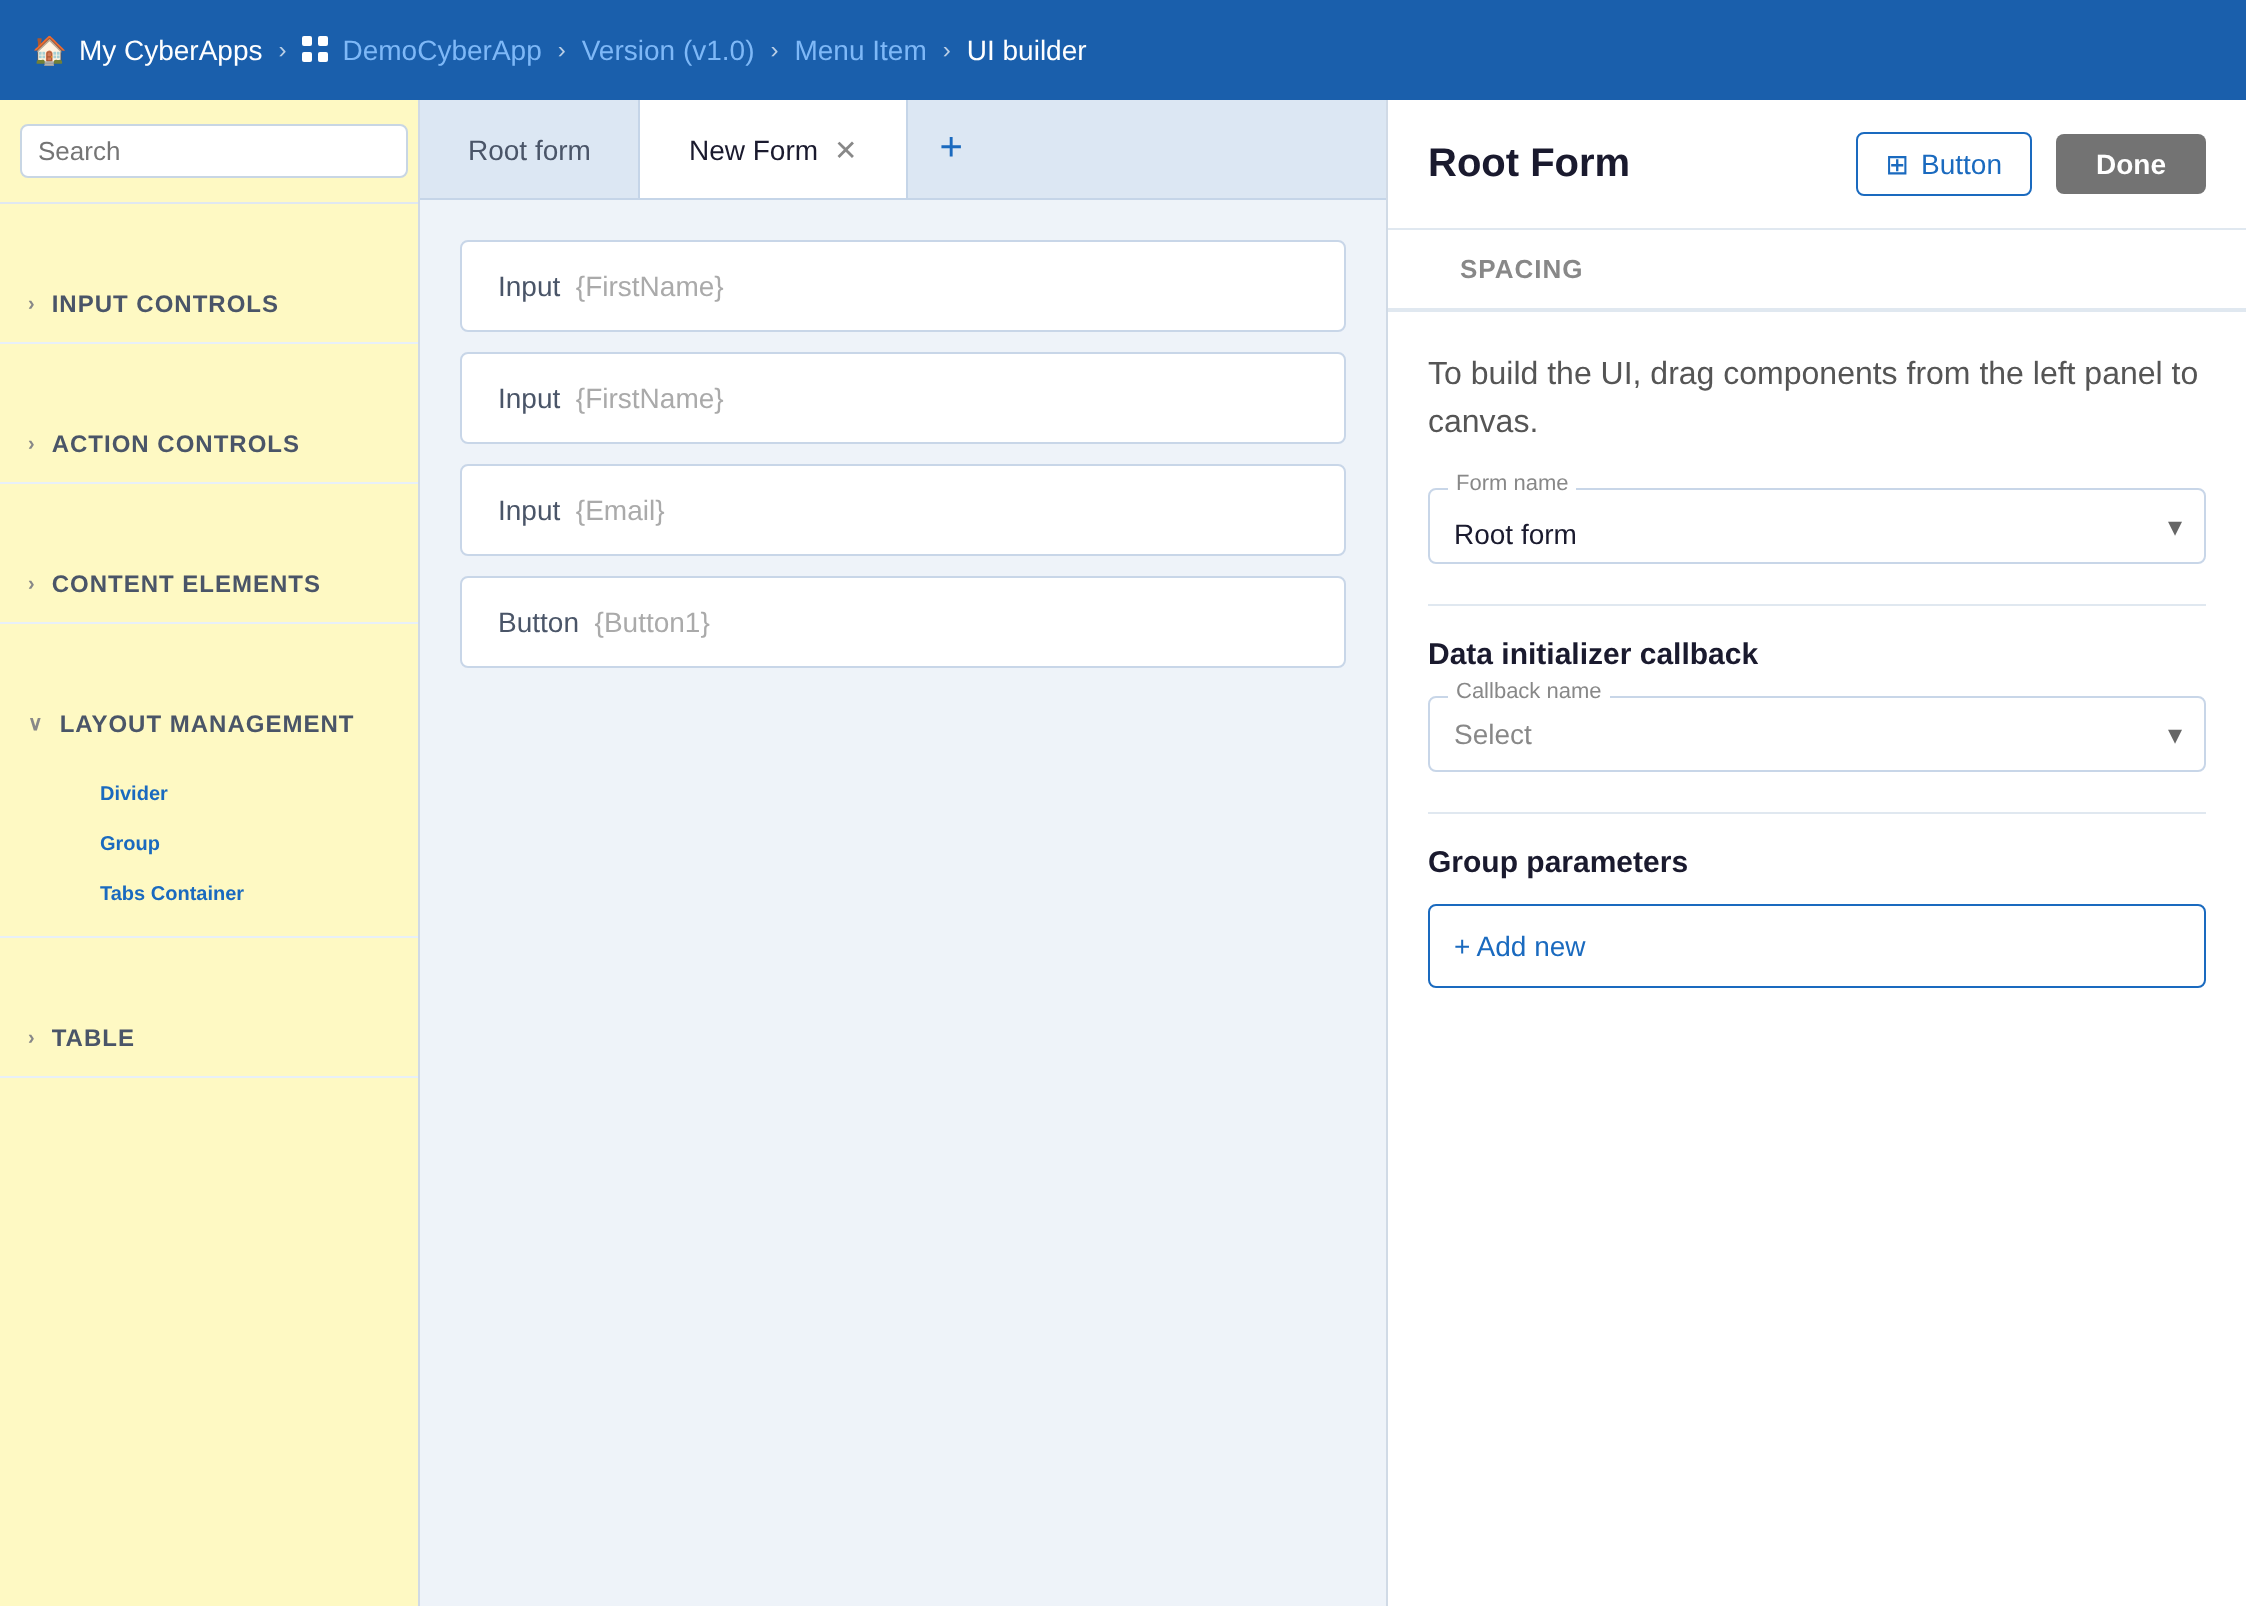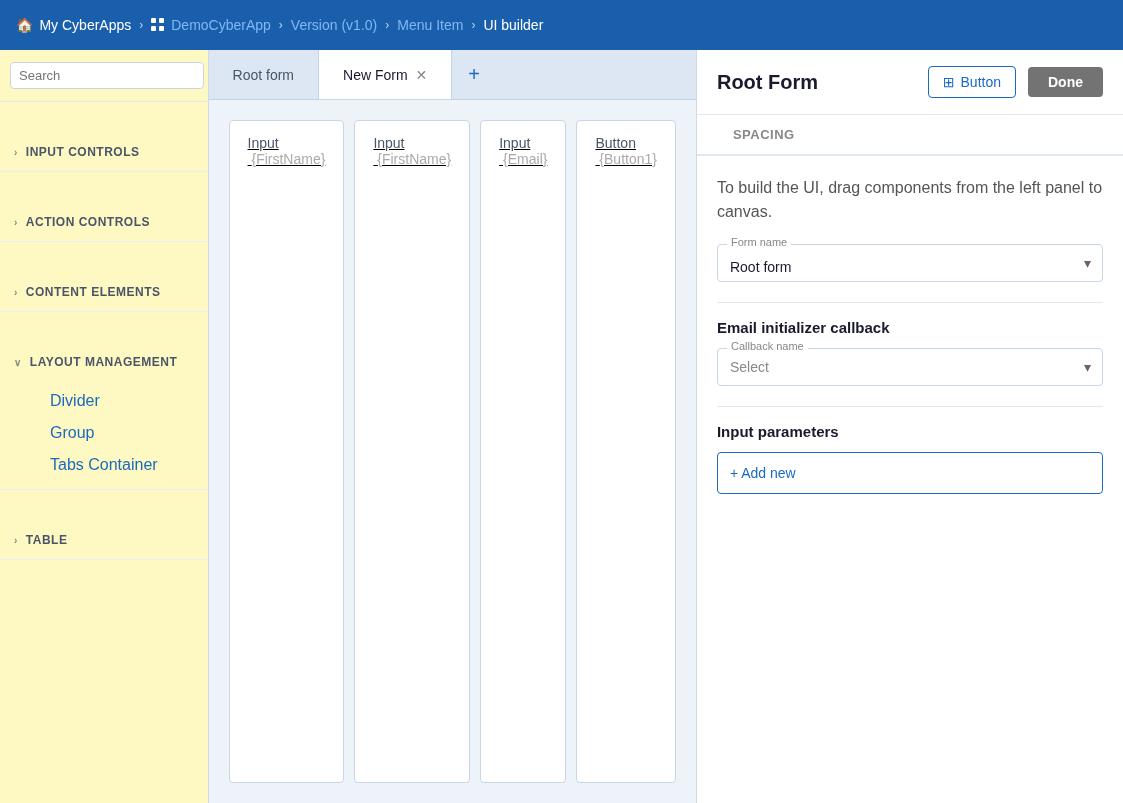--- a/index.html
+++ b/index.html
@@ -71,24 +71,24 @@
       color: #4a5568;
       cursor: pointer;
       user-select: none;
       letter-spacing: 0.5px;
     }
     .sidebar-section-header .chevron { font-size: 10px; color: #888; }
 
     .sidebar-items { padding: 4px 0 8px 36px; }
     .sidebar-item {
       padding: 7px 14px;
-      font-size: 16px;
+      font-size: 10px;
       color: #1a6abf;
       cursor: pointer;
-      font-weight: 400;
+      font-weight: 700;
     }
 
     
     .content-area {
       flex: 1;
       display: flex;
       flex-direction: column;
       background: #eef3f9;
     }
 
@@ -132,22 +132,22 @@
       cursor: pointer;
       font-weight: 300;
     }
 
     
     .canvas-area {
       flex: 1;
       padding: 20px;
       overflow-y: auto;
       display: flex;
+      flex-direction: column;
       gap: 10px;
-      text-decoration: underline;
     }
 
     .form-element {
       background: white;
       border: 1px solid #c8d6e8;
       border-radius: 4px;
       padding: 14px 18px;
       font-size: 14px;
       color: #4a5568;
       cursor: pointer;
@@ -460,33 +460,33 @@
       <div class="field-group">
         <div class="select-wrapper" style="position:relative;">
           <span class="select-label-float">Form name</span>
           <input type="text" class="field-input" value="Root form" style="padding-top: 14px; padding-bottom: 6px;">
         </div>
       </div>
 
       <hr class="divider-line">
 
       <div class="field-group">
-        <div class="section-title">Email initializer callback</div>
+        <div class="section-title">Data initializer callback</div>
         <div class="select-wrapper">
           <span class="select-label-float">Callback name</span>
           <select class="select-field">
             <option value="">Select</option>
           </select>
         </div>
       </div>
 
       <hr class="divider-line">
 
       <div class="field-group">
-        <div class="input-params-title">Input parameters</div>
+        <div class="input-params-title">Group parameters</div>
         <button class="add-new-btn">
           <span>+ Add new</span>
         </button>
       </div>
 
     </div>
   </div>
 
 </div>
 

